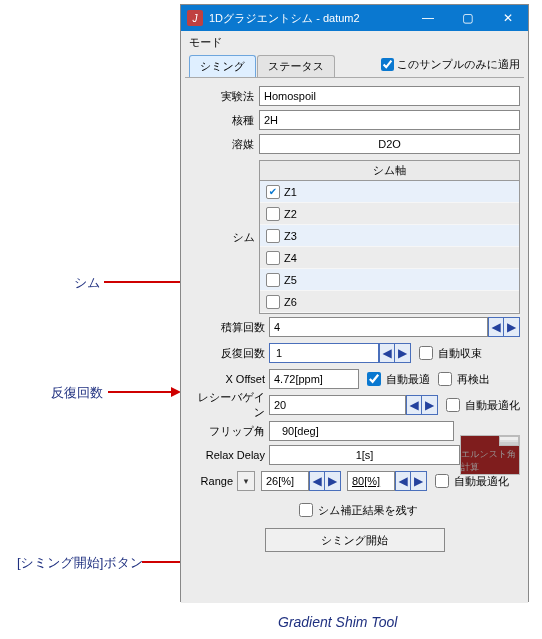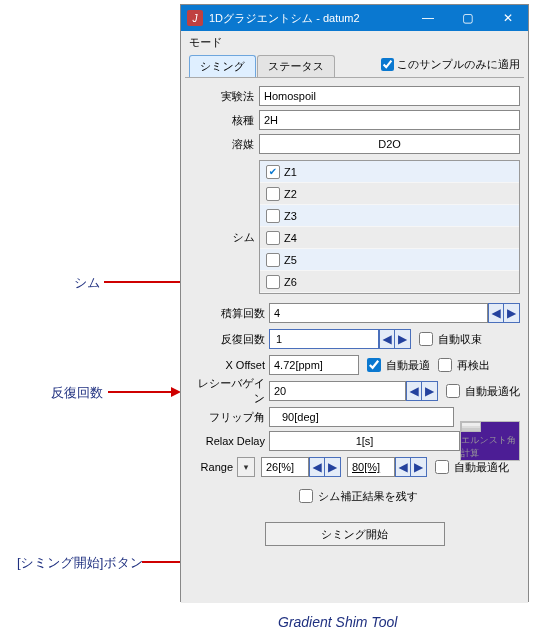--- a/index.html
+++ b/index.html
@@ -120,21 +120,21 @@
     border-bottom:1px solid #f6f6f6;
   }
   .shim-row.alt { background:#e8f0fa; }
   .shim-row .chk {
     width:14px; height:14px; border:1px solid #888; background:#fff; border-radius:2px;
     display:flex; align-items:center; justify-content:center; font-size:10px; color:#0a78d0;
   }
   .chk.checked::after { content:"✔"; }
 
   
-  .lower { margin-top:6px; }
+  .lower { margin-top:0; }
   .lower .row { height:26px; }
   .lower .label { width:80px; text-align:right; padding-right:4px; }
   .txt {
     border:1px solid #888; background:#fff; height:20px;
     padding:0 4px; display:flex; align-items:center;
   }
   .txt input { border:none; outline:none; width:100%; font: inherit; height:18px; }
   .txt-wide { flex:1; }
   .spin {
     display:flex; height:20px;
@@ -150,33 +150,33 @@
   }
   .chk-inline input { accent-color:#0a78d0; width:14px; height:14px; }
   .drop {
     border:1px solid #999; background:#f0f0f0; height:20px; width:18px;
     display:flex; align-items:center; justify-content:center; font-size:9px; color:#333;
   }
   .range-label { width:48px; text-align:right; padding-right:4px; }
 
   .ern-btn {
     width:60px; height:40px;
-    border:1px solid #bbb; background:#4c1d95;
-    display:flex; flex-direction:column; align-items:flex-start; justify-content:center;
+    border:1px solid #bbb; background:#7f1d1d;
+    display:flex; flex-direction:column; align-items:flex-end; justify-content:center;
     font-size:9px; color:#999;
     gap:2px;
   }
   .ern-icon {
     width:20px; height:14px; border:1px solid #bbb;
     background: linear-gradient(to top,#ccc 0 33%, #ddd 33% 66%, #eee 66% 100%);
   }
 
   .start-area {
     margin-top:6px;
-    display:flex; flex-direction:column; align-items:center; gap:16px;
+    display:flex; flex-direction:column; align-items:center; gap:8px;
   }
   .start-btn {
     width:180px; height:24px;
     border:1px solid #888; background:#f0f0f0;
     display:flex; align-items:center; justify-content:center;
     cursor:pointer;
   }
 
   
   .anno-text { position:absolute; font-size:13px; color:#203180; white-space:nowrap; }
@@ -255,20 +255,21 @@
           <div class="field">2H</div>
         </div>
         <div class="row">
           <div class="label">溶媒</div>
           <div class="field center-field">D2O</div>
         </div>
 
         <div class="shim-box">
           <div class="label">シム</div>
           <div class="shim-table">
+            <div class="shim-header">シム軸</div>
             <div class="shim-row alt">
               <div class="chk checked"></div>
               <span>Z1</span>
             </div>
             <div class="shim-row">
               <div class="chk"></div>
               <span>Z2</span>
             </div>
             <div class="shim-row alt">
               <div class="chk"></div>

